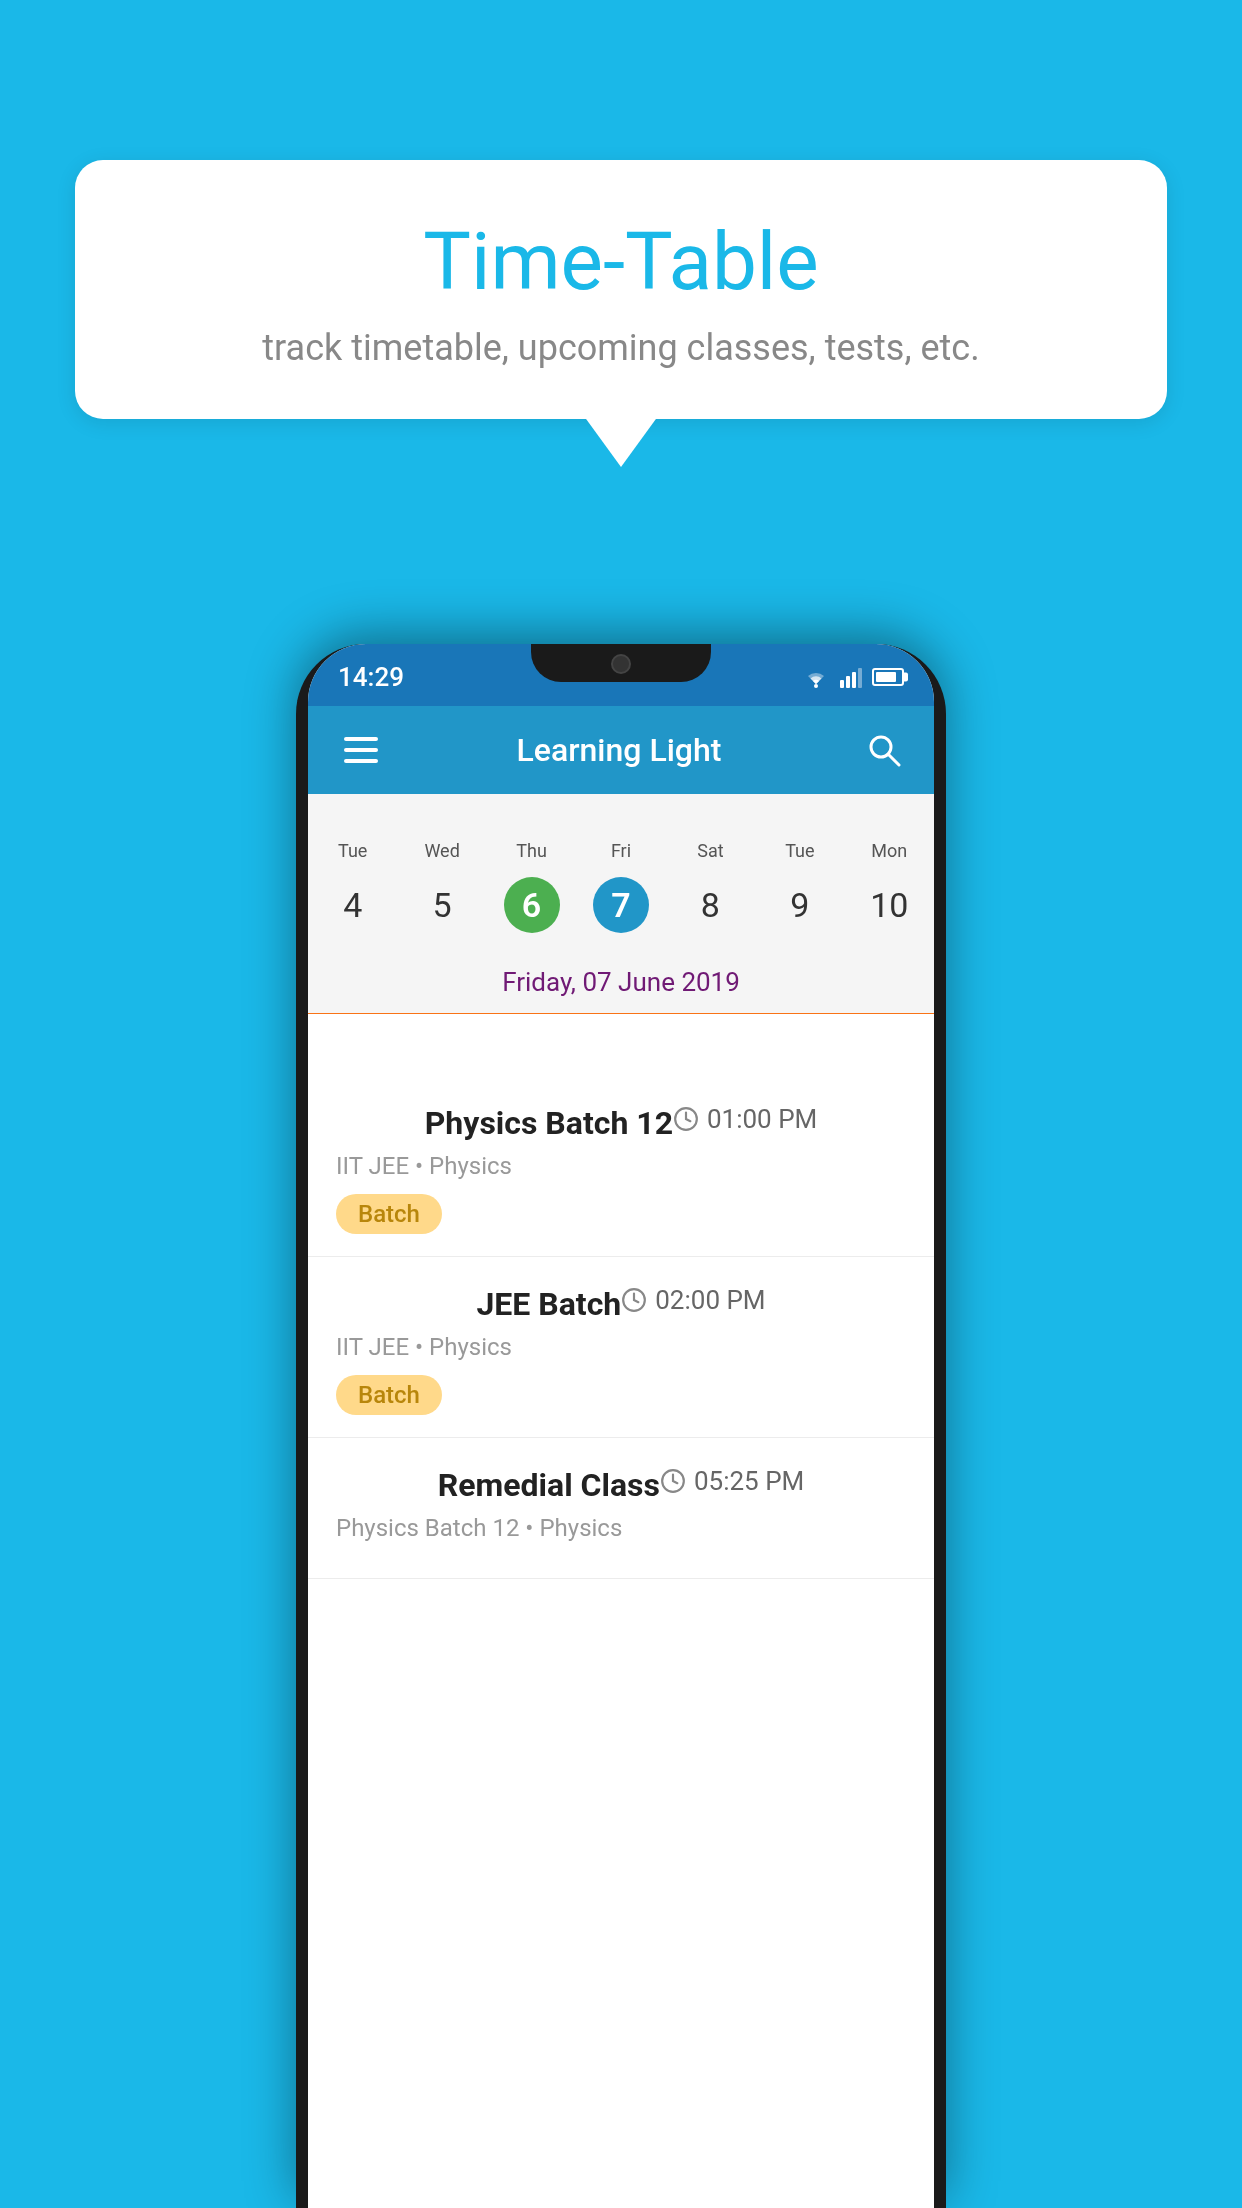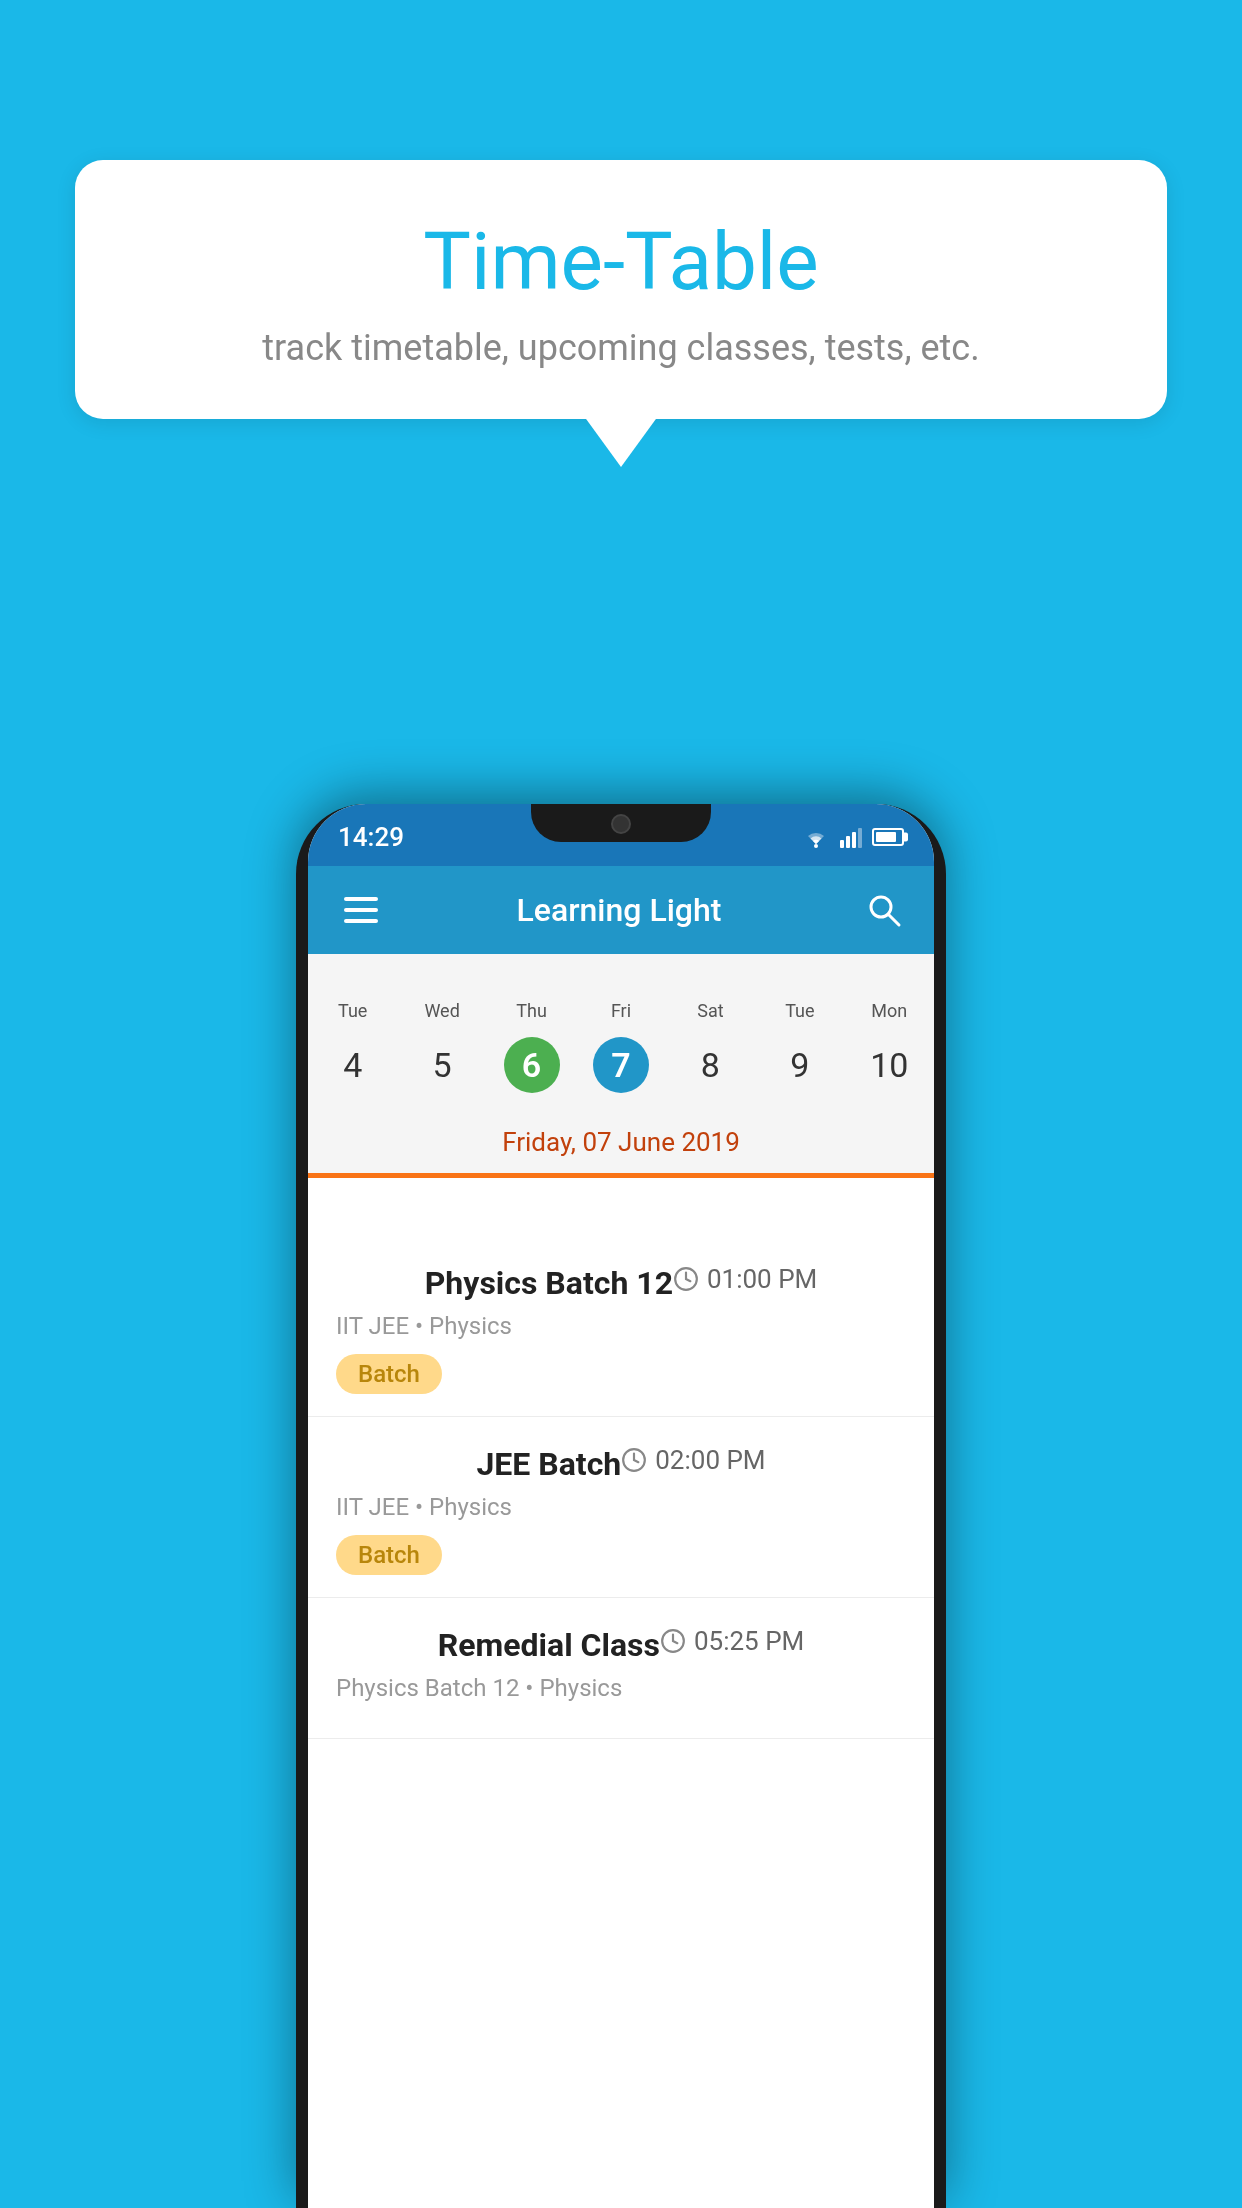--- a/index.html
+++ b/index.html
@@ -53,21 +53,21 @@
       font-weight: 400;
     }
 
     
     .phone-frame {
       position: absolute;
       bottom: 0;
       left: 50%;
       transform: translateX(-50%);
       width: 650px;
-      height: 1404px;
+      height: 1564px;
       background: #1a1a1a;
       border-radius: 70px 70px 0 0;
       box-shadow: 0 -10px 50px rgba(0,0,0,0.4);
       overflow: hidden;
       text-decoration: underline;
     }
 
     
     .phone-notch {
       position: absolute;
@@ -268,22 +268,22 @@
 
     .day-circle.selected {
       background: #2196c8;
       color: white;
     }
 
     .date-label {
       text-align: center;
       padding: 10px 4px 16px;
       font-size: 26px;
-      color: #c2410c;
-      border-bottom: 5px solid #f97316;
+      color: #701a75;
+      border-bottom: 1px solid #f97316;
     }
 
     
     .schedule-list {
       position: absolute;
       top: 432px;
       left: 0;
       right: 0;
       bottom: 0;
       background: white;

